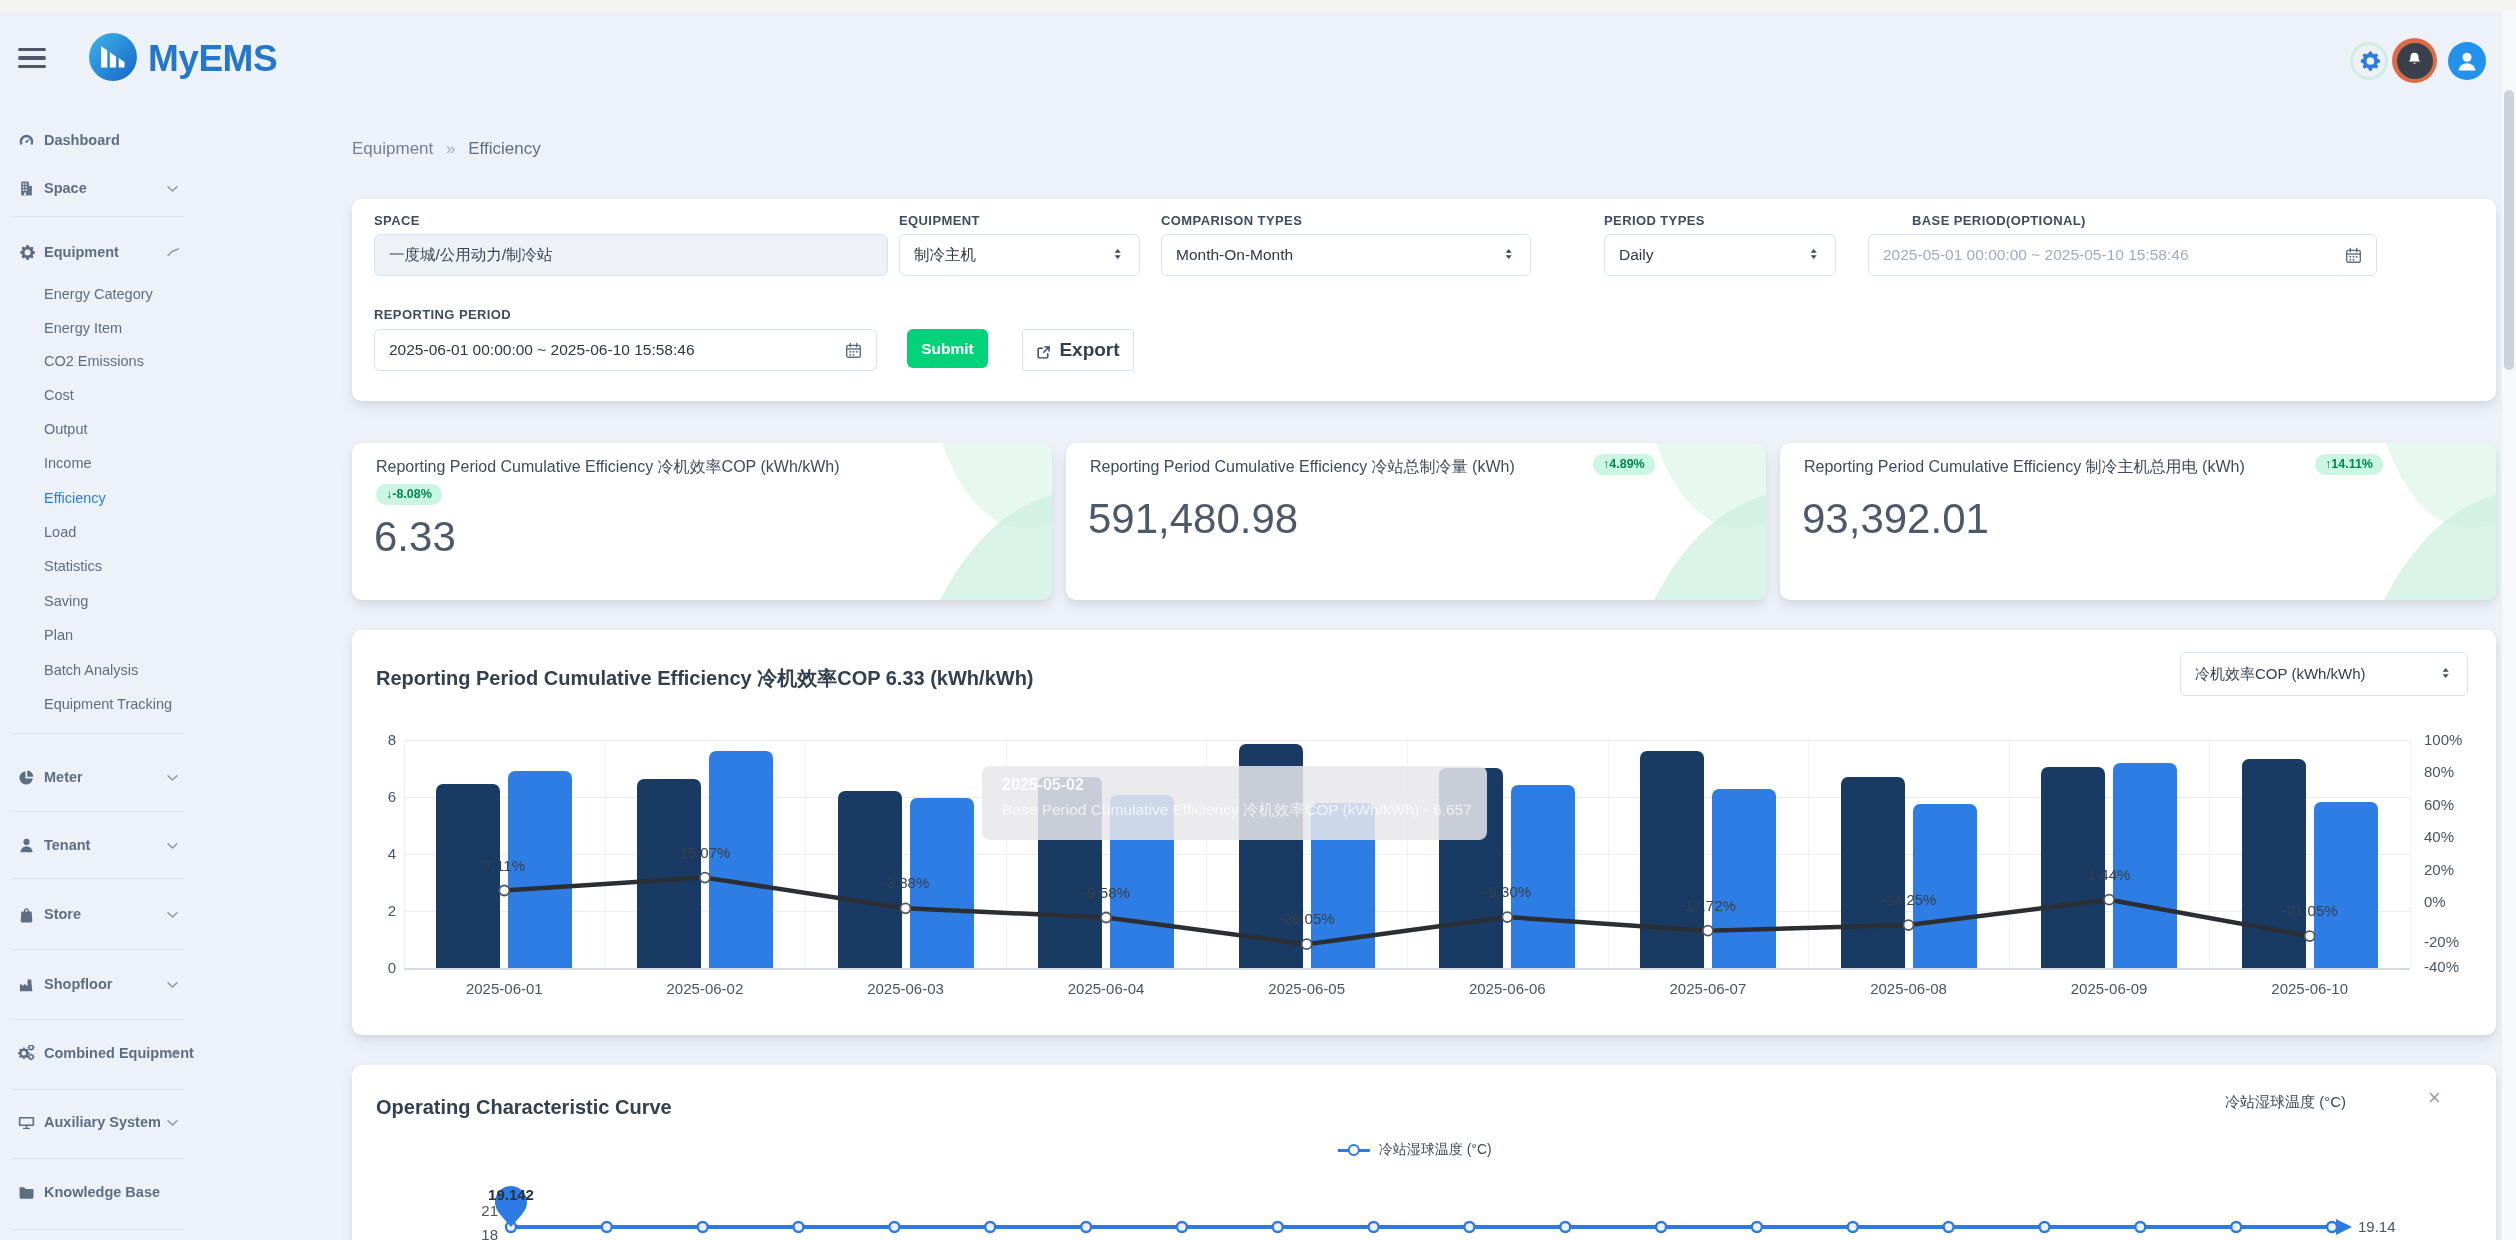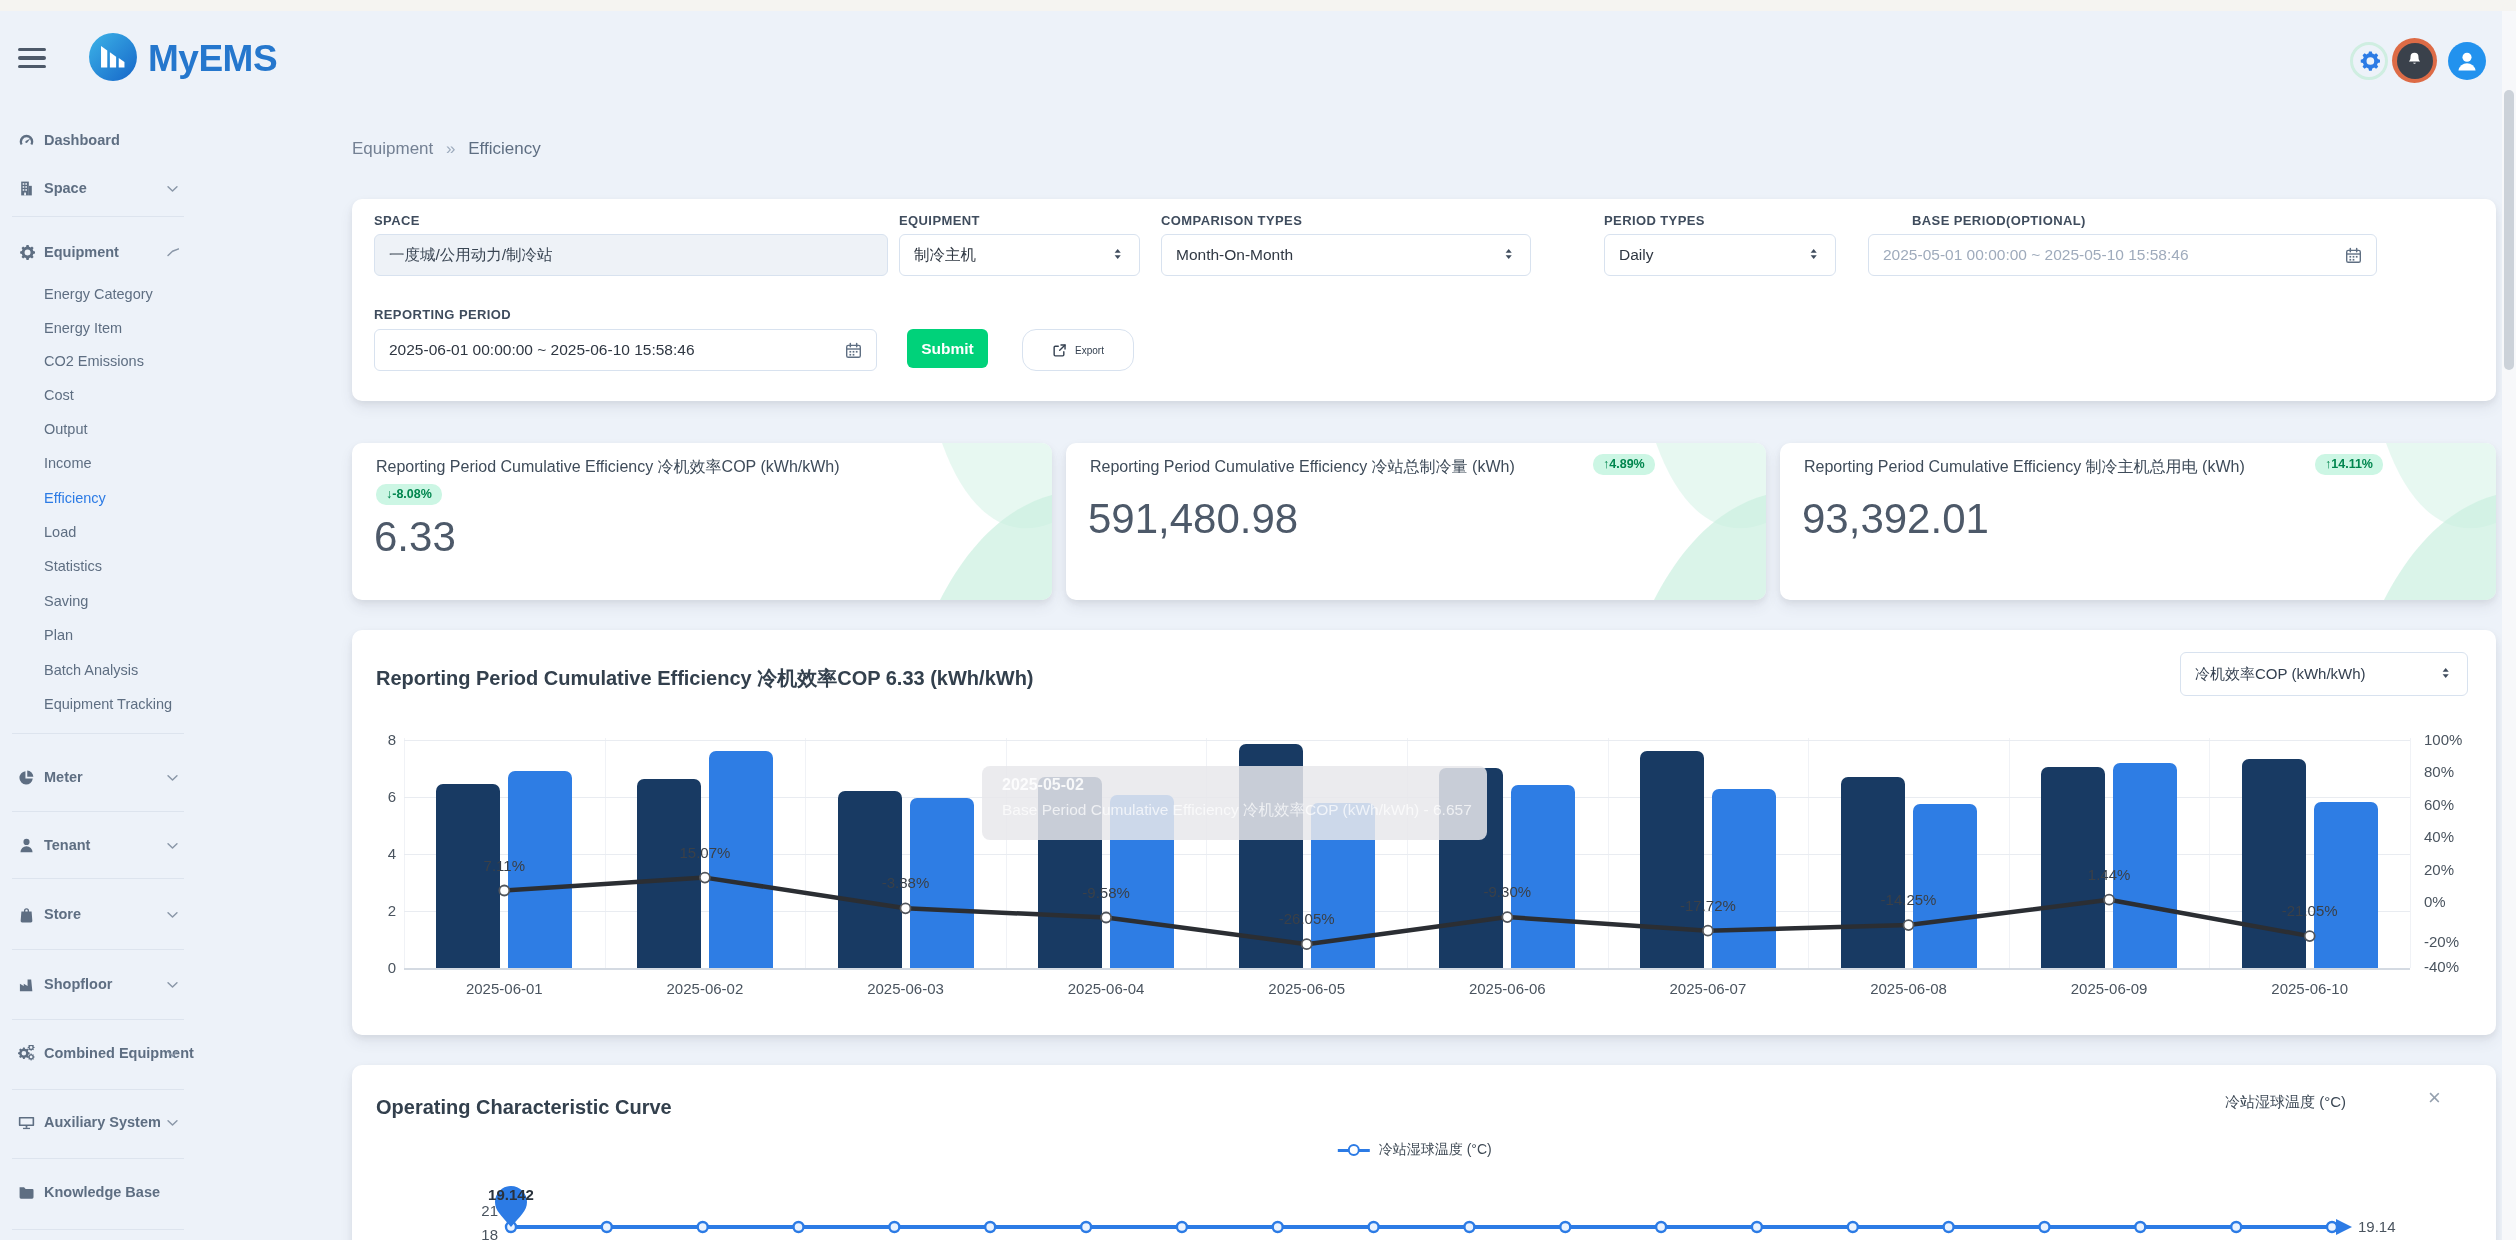--- a/index.html
+++ b/index.html
@@ -40,22 +40,22 @@
   #filter-card{left:352px;top:199px;width:2144px;height:202px;}
   .f-label{position:absolute;font-size:13px;font-weight:bold;color:#3f4c5d;letter-spacing:.4px;}
   .f-input{position:absolute;height:42px;box-sizing:border-box;border:1px solid #d8e2ef;border-radius:6px;
            background:#fff;font-size:15.5px;color:#2f3742;display:flex;align-items:center;padding:0 14px;}
   .f-input.gray{background:#eef2f7;color:#394553;}
   .f-input.muted{color:#9fabbc;}
   .f-input .cal{margin-left:auto;width:17px;height:17px;color:#5e6e82;flex:0 0 auto;}
   .f-input .ud{margin-left:auto;width:13px;height:16px;color:#3f4c5d;flex:0 0 auto;}
   .btn-submit{position:absolute;background:#00d27a;color:#fff;font-weight:600;font-size:15.5px;border:none;
               border-radius:6px;display:flex;align-items:center;justify-content:center;cursor:pointer;}
-  .btn-export{position:absolute;background:#fff;color:#344050;font-weight:400;font-size:10px;
-              border:1px solid #d8e2ef;border-radius:14px;display:flex;align-items:center;justify-content:center;gap:8px;cursor:pointer;}
+  .btn-export{position:absolute;background:#fff;color:#344050;font-weight:700;font-size:19px;
+              border:1px solid #d8e2ef;border-radius:2px;display:flex;align-items:center;justify-content:center;gap:8px;cursor:pointer;}
   .btn-export .ex-ico{width:15px;height:15px;color:#344050;}
   
   .stat-card{overflow:hidden;}
   #stat1{left:352px;top:443px;width:700px;height:157px;}
   #stat2{left:1066px;top:443px;width:700px;height:157px;}
   #stat3{left:1780px;top:443px;width:716px;height:157px;}
   .stat-deco{position:absolute;right:0;top:0;width:230px;height:157px;pointer-events:none;}
   .stat-title{position:absolute;left:24px;top:14px;font-size:16px;color:#3e4b59;font-weight:500;white-space:nowrap;}
   .badge{display:inline-flex;align-items:center;background:#ccf6e4;color:#00864e;font-size:12.5px;font-weight:bold;
          border-radius:10px;padding:4px 10px;line-height:1;}

